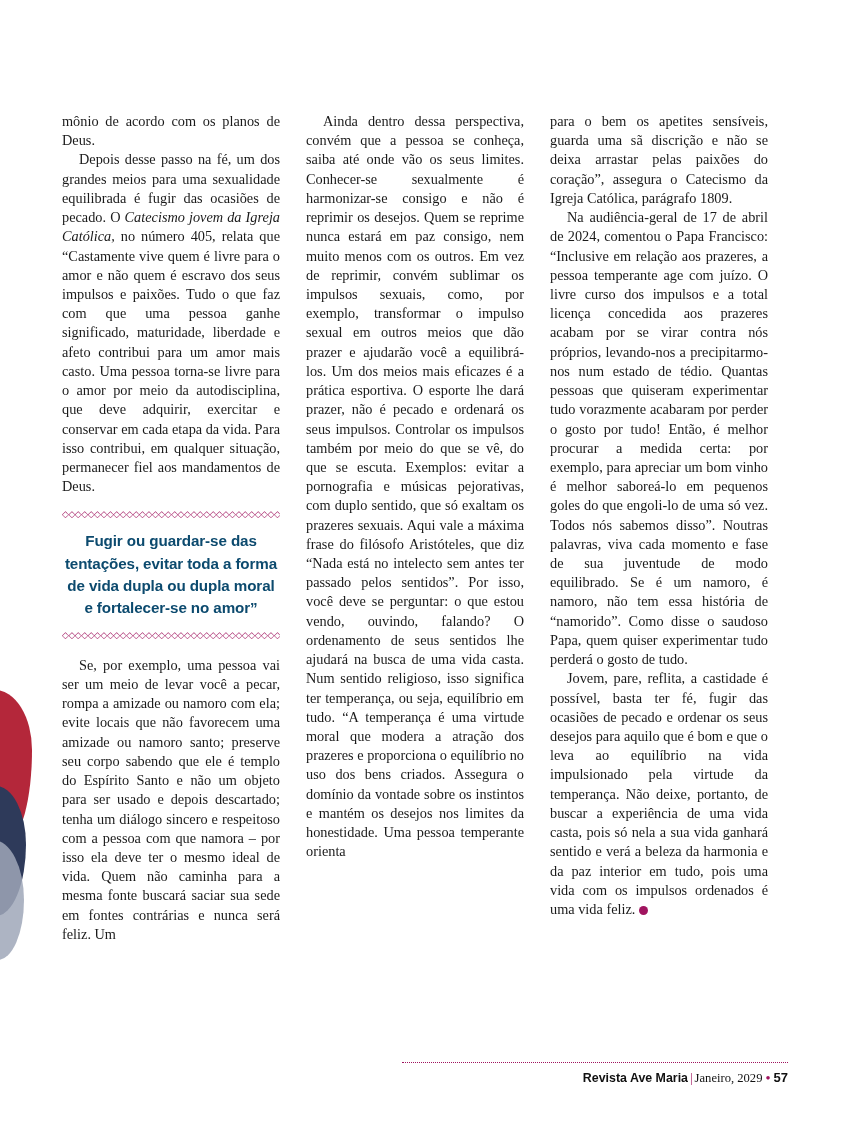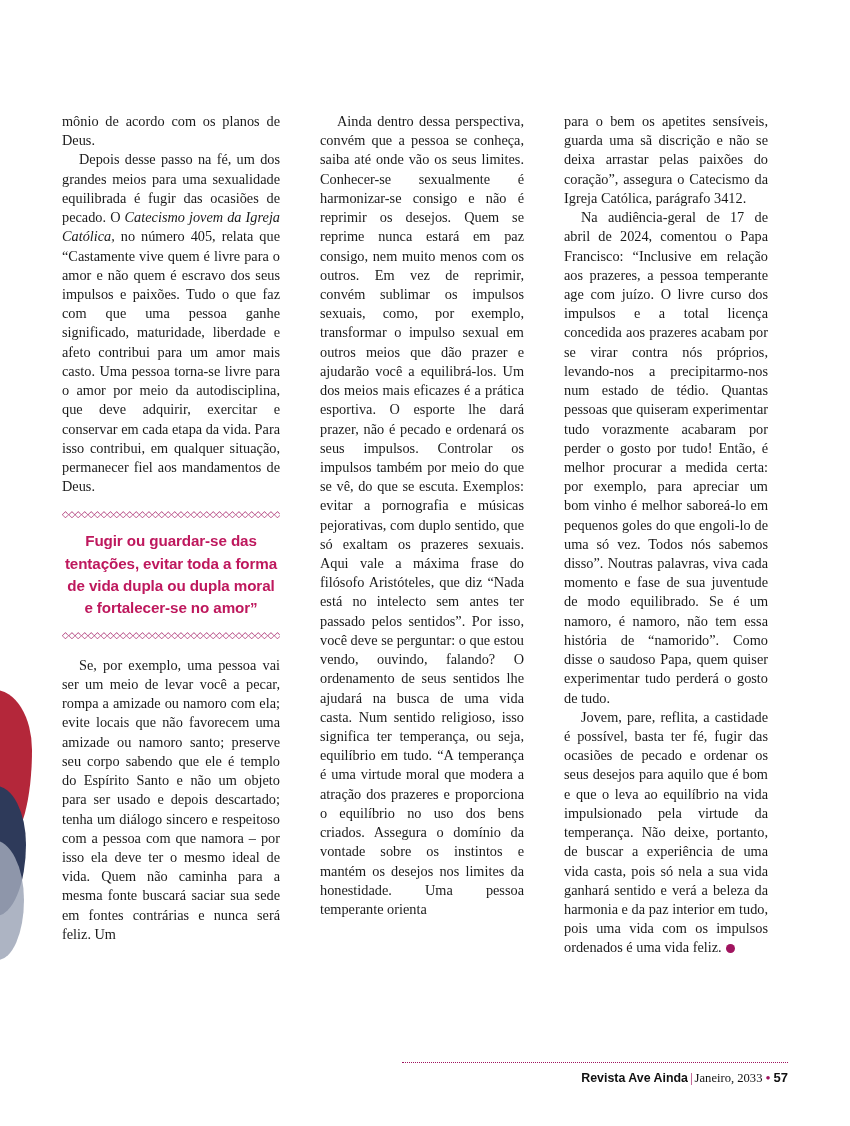--- a/index.html
+++ b/index.html
@@ -56,21 +56,21 @@
     opacity: .85;
   }
 
   .columns {
     position: absolute;
     left: 62px;
     top: 112px;
     width: 706px;
     height: 900px;
     display: flex;
-    gap: 40px;
+    gap: 26px;
   }
   .col {
     width: 218px;
     font-size: 14.3px;
     line-height: 1.345;
     text-align: justify;
     hyphens: auto;
   }
   .col p {
     margin: 0;
@@ -92,21 +92,21 @@
     color: #a0145f;
     overflow: hidden;
     font-family: "DejaVu Sans", sans-serif;
     font-size: 9px;
     line-height: 9px;
     letter-spacing: -0.5px;
     white-space: nowrap;
     user-select: none;
   }
   .pullquote .text {
-    color: #be185d;
+    color: #0c4a6e;
     font-family: "Liberation Sans", sans-serif;
     font-weight: bold;
     font-size: 15.2px;
     line-height: 1.47;
     text-align: center;
     padding: 11px 2px 11px 2px;
     letter-spacing: -0.1px;
   }
 
   .endmark {
@@ -189,27 +189,27 @@
       </div>
 
       <p class="ind">Se, por exemplo, uma pessoa vai ser um meio de levar você a pecar, rompa a amizade ou namoro com ela; evite locais que não favorecem uma amizade ou namoro santo; preserve seu corpo sabendo que ele é templo do Espírito Santo e não um objeto para ser usado e depois descartado; tenha um diálogo sincero e respeitoso com a pessoa com que namora – por isso ela deve ter o mesmo ideal de vida. Quem não caminha para a mesma fonte buscará saciar sua sede em fontes contrárias e nunca será feliz. Um</p>
     </div>
 
     <div class="col">
       <p class="ind">Ainda dentro dessa perspectiva, convém que a pessoa se conheça, saiba até onde vão os seus limites. Conhecer-se sexualmente é harmonizar-se consigo e não é reprimir os desejos. Quem se reprime nunca estará em paz consigo, nem muito menos com os outros. Em vez de reprimir, convém sublimar os impulsos sexuais, como, por exemplo, transformar o impulso sexual em outros meios que dão prazer e ajudarão você a equilibrá-los. Um dos meios mais eficazes é a prática esportiva. O esporte lhe dará prazer, não é pecado e ordenará os seus impulsos. Controlar os impulsos também por meio do que se vê, do que se escuta. Exemplos: evitar a pornografia e músicas pejorativas, com duplo sentido, que só exaltam os prazeres sexuais. Aqui vale a máxima frase do filósofo Aristóteles, que diz “Nada está no intelecto sem antes ter passado pelos sentidos”. Por isso, você deve se perguntar: o que estou vendo, ouvindo, falando? O ordenamento de seus sentidos lhe ajudará na busca de uma vida casta. Num sentido religioso, isso significa ter temperança, ou seja, equilíbrio em tudo. “A temperança é uma virtude moral que modera a atração dos prazeres e proporciona o equilíbrio no uso dos bens criados. Assegura o domínio da vontade sobre os instintos e mantém os desejos nos limites da honestidade. Uma pessoa temperante orienta</p>
     </div>
 
     <div class="col">
-      <p>para o bem os apetites sensíveis, guarda uma sã discrição e não se deixa arrastar pelas paixões do coração”, assegura o Catecismo da Igreja Católica, parágrafo 3412.</p>
+      <p>para o bem os apetites sensíveis, guarda uma sã discrição e não se deixa arrastar pelas paixões do coração”, assegura o Catecismo da Igreja Católica, parágrafo 1809.</p>
       <p class="ind">Na audiência-geral de 17 de abril de 2024, comentou o Papa Francisco: “Inclusive em relação aos prazeres, a pessoa temperante age com juízo. O livre curso dos impulsos e a total licença concedida aos prazeres acabam por se virar contra nós próprios, levando-nos a precipitarmo-nos num estado de tédio. Quantas pessoas que quiseram experimentar tudo vorazmente acabaram por perder o gosto por tudo! Então, é melhor procurar a medida certa: por exemplo, para apreciar um bom vinho é melhor saboreá-lo em pequenos goles do que engoli-lo de uma só vez. Todos nós sabemos disso”. Noutras palavras, viva cada momento e fase de sua juventude de modo equilibrado. Se é um namoro, é namoro, não tem essa história de “namorido”. Como disse o saudoso Papa, quem quiser experimentar tudo perderá o gosto de tudo.</p>
       <p class="ind"><span>Jovem, pare, reflita, a castidade é possível, basta ter fé, fugir das ocasiões de pecado e ordenar os seus desejos para aquilo que é bom e que o leva ao equilíbrio na vida impulsionado pela virtude da temperança. Não deixe, portanto, de buscar a experiência de uma vida casta, pois só nela a sua vida ganhará sentido e verá a beleza da harmonia e da paz interior em tudo, pois uma vida com os impulsos ordenados é uma vida feliz.</span><span class="endmark"></span></p>
     </div>
 
   </div>
 
   <div class="footer">
     <div class="dotline"></div>
     <div class="meta">
-      <span class="brand">Revista Ave Ainda</span><span class="sep">|</span><span class="issue">Janeiro, 2033</span> <span class="dot">•</span> <span class="pageno">57</span>
+      <span class="brand">Revista Ave Maria</span><span class="sep">|</span><span class="issue">Janeiro, 2029</span> <span class="dot">•</span> <span class="pageno">57</span>
     </div>
   </div>
 
 </div>
 
 </body></html>

